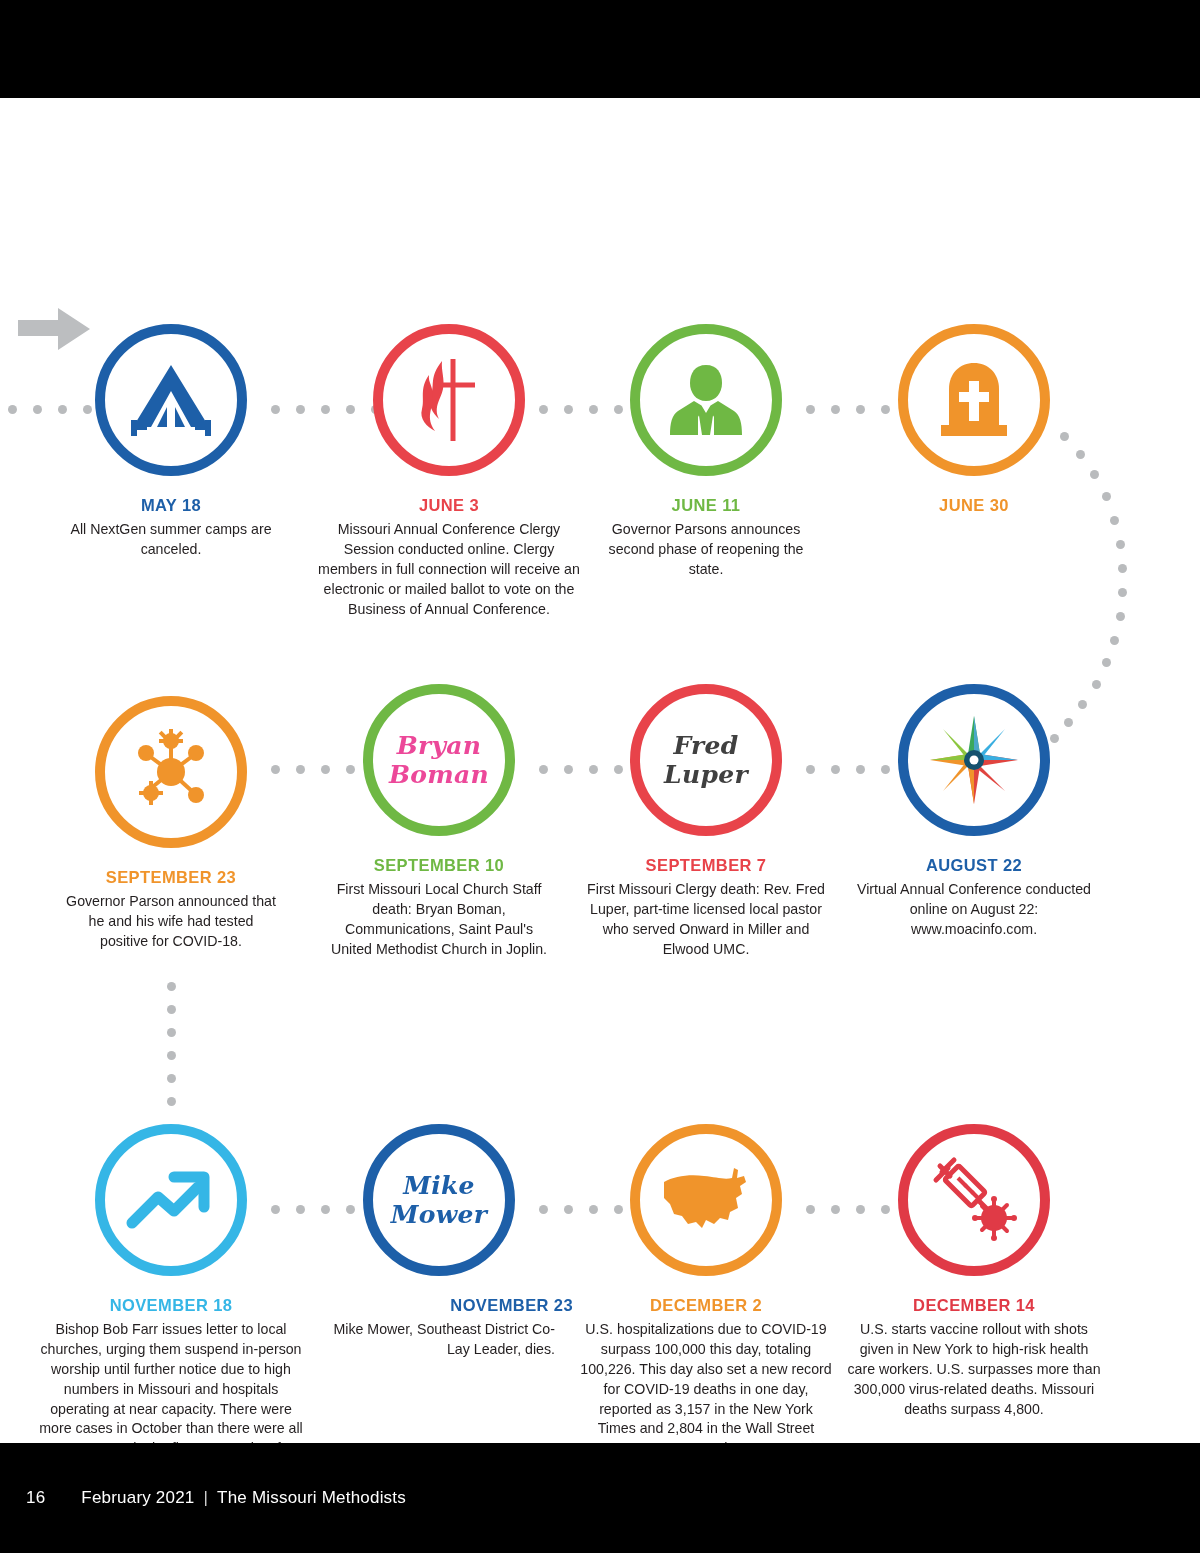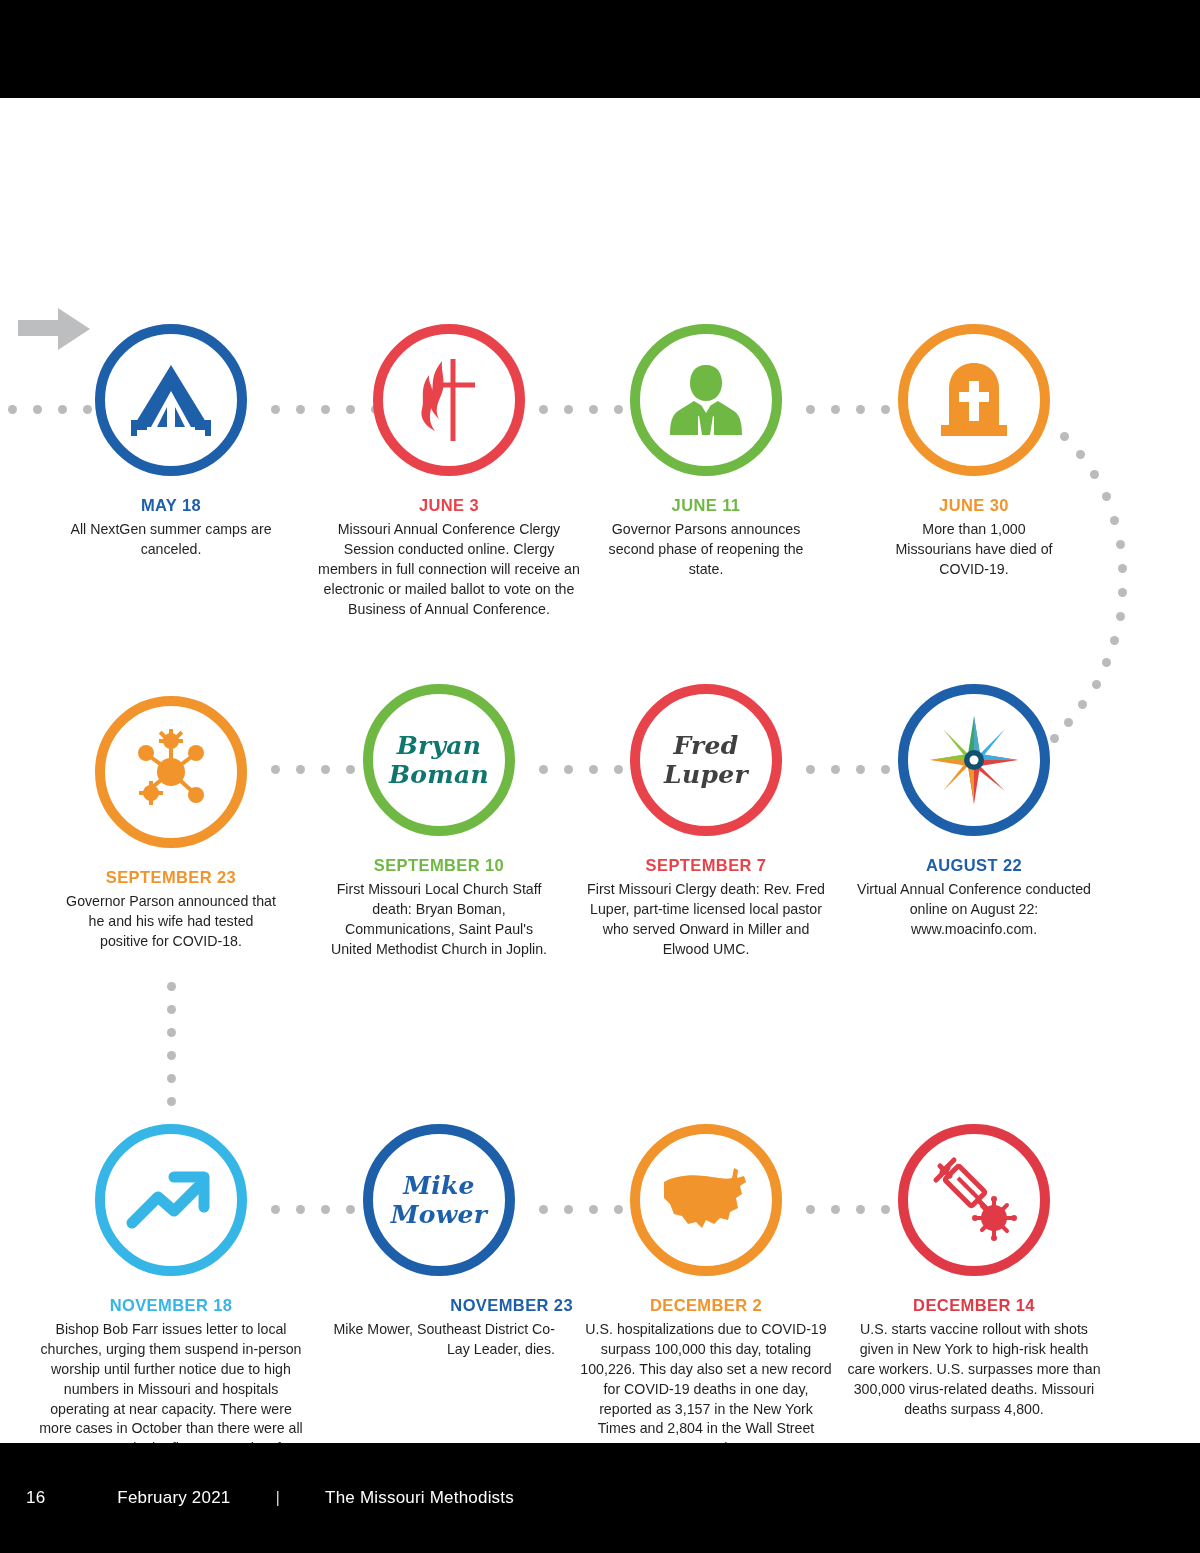--- a/index.html
+++ b/index.html
@@ -108,21 +108,20 @@
     left: 0;
     bottom: 0;
     width: 992px;
     height: 110px;
     background: #000;
     display: flex;
     align-items: center;
     color: #fff;
     font-size: 17px;
     letter-spacing: 0.2px;
-    gap: 36px;
   }
   .footer .pnum { margin-left: 26px; }
   .footer .pub { margin-left: 36px; }
   .footer .sep { margin: 0 9px; color: #cfcfcf; }
 </style>
 </head>
 <body>
 
 <div class="page">
   <div class="paper">
@@ -211,21 +210,20 @@
       <div class="node" style="left:840px; top:106px;">
         <div class="circle" style="border-color:#f0942b;">
           <svg width="78" height="82" viewBox="0 0 78 82">
             <path d="M14 74 L14 30 C14 14 25 4 39 4 C53 4 64 14 64 30 L64 74 Z" fill="#f0942b"></path>
             <rect x="34" y="22" width="10" height="40" fill="#ffffff"></rect>
             <rect x="24" y="33" width="30" height="10" fill="#ffffff"></rect>
             <rect x="6" y="66" width="66" height="11" fill="#f0942b"></rect>
           </svg>
         </div>
         <div class="date" style="color:#f0942b;">JUNE 30</div>
-        <div class="desc" style="padding:0 48px;">More than 1,000 Missourians have died of COVID-19.</div>
       </div>
     </div>
 
     <div class="dots-curve" style="left:1050px; top:330px; width:90px; height:330px;">
       <i style="left:10px;  top:4px;"></i>
       <i style="left:26px;  top:22px;"></i>
       <i style="left:40px;  top:42px;"></i>
       <i style="left:52px;  top:64px;"></i>
       <i style="left:60px;  top:88px;"></i>
       <i style="left:66px;  top:112px;"></i>
@@ -279,21 +277,21 @@
       <div class="dots-h" style="left:271px; top:186px;">
         <i></i>
           <i></i>
           <i></i>
           <i></i>
           <i></i>
       </div>
 
       <div class="node" style="left:305px; top:106px;">
         <div class="circle" style="border-color:#6fb844;">
-          <div class="script-name" style="color:#0f766e;">
+          <div class="script-name" style="color:#ec4899;">
             <div>Bryan</div>
             <div>Boman</div>
           </div>
         </div>
         <div class="date" style="color:#6fb844;">SEPTEMBER 10</div>
         <div class="desc" style="padding:0 18px;">First Missouri Local Church Staff death: Bryan Boman, Communications, Saint Paul's United Methodist Church in Joplin.</div>
       </div>
 
       <div class="dots-h" style="left:539px; top:186px;">
         <i></i>

